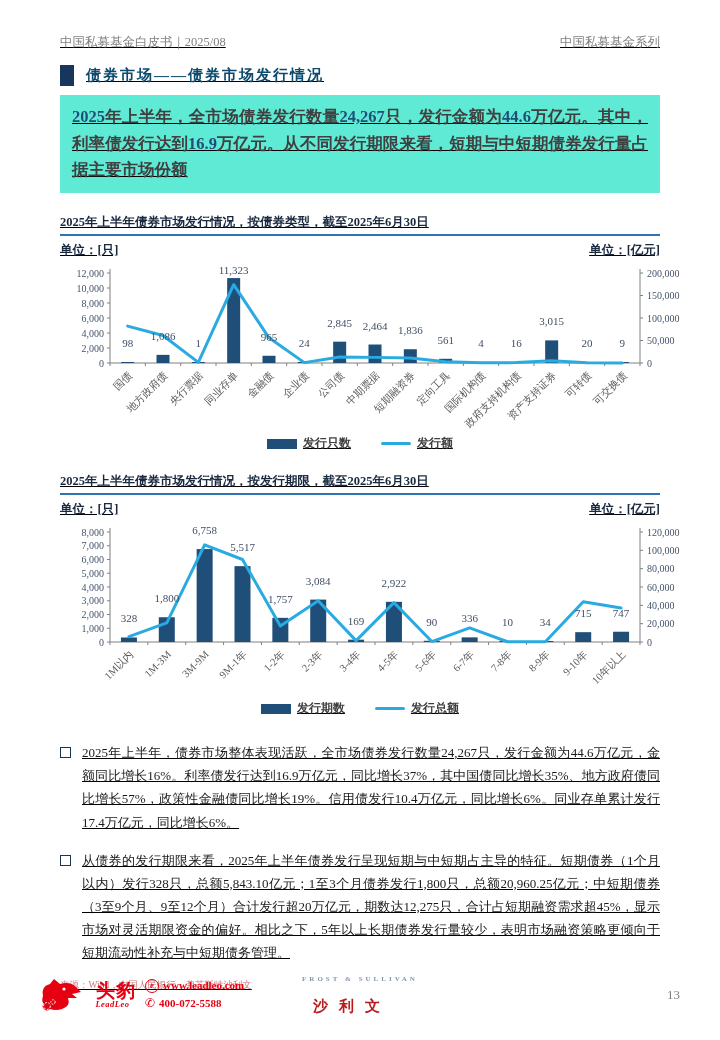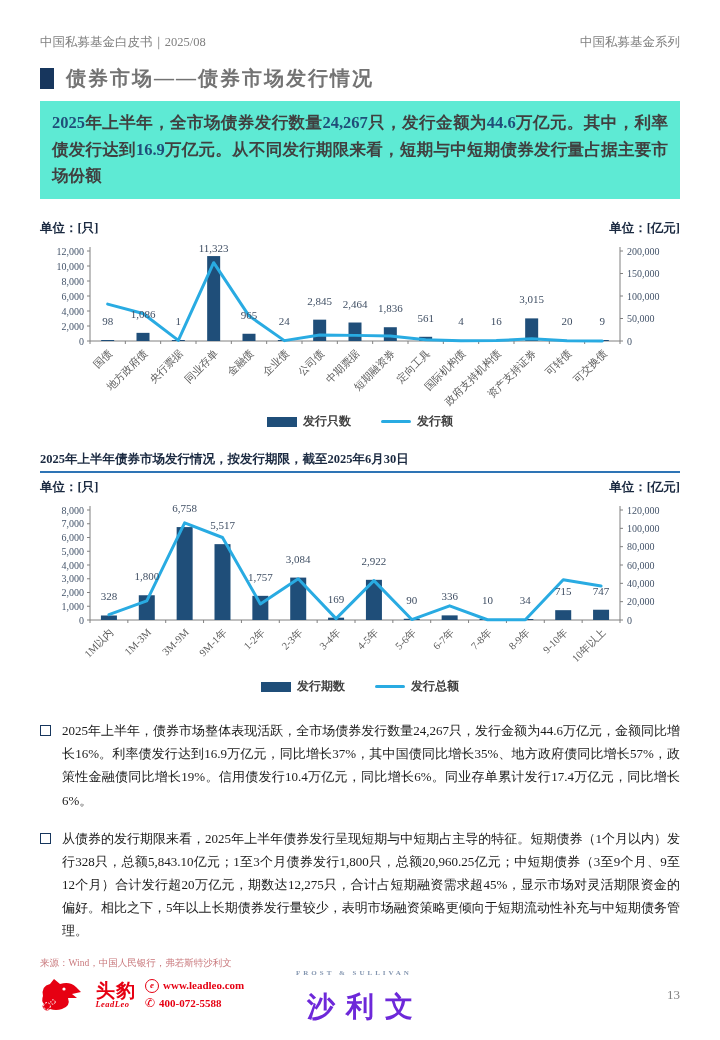--- a/index.html
+++ b/index.html
@@ -1,25 +1,25 @@
 <!DOCTYPE html>
 <html><head>
 <meta charset="utf-8">
 <style>
   html,body{margin:0;padding:0;}
   body{width:720px;height:1040px;background:#fff;overflow:hidden;
        font-family:"Liberation Serif","DejaVu Serif",serif;}
-  .content{padding:0 40px;position:relative;}
+  .content{padding:0 60px;position:relative;text-decoration:underline;}
 
   .doc-header{display:flex;justify-content:space-between;padding-top:34px;
               font-size:12.5px;color:#808080;}
 
   .title-row{display:flex;align-items:center;gap:12px;margin-top:14px;}
   .title-square{width:14px;height:21px;background:#17365D;flex:none;}
-  .page-title{font-size:20px;font-weight:bold;color:#737373;letter-spacing:2px;margin:0;}
+  .page-title{font-size:15px;font-weight:bold;color:#0c4a6e;letter-spacing:2px;margin:0;}
 
   .banner{margin-top:9px;background:#5eead4;padding:9px 12px;
           font-size:16.5px;font-weight:bold;color:#404040;line-height:1.62;
           text-align:justify;}
   .banner .num{color:#1F4E79;}
 
   .figure{margin-top:21px;}
   .fig-title{font-size:12.5px;font-weight:bold;color:#1a2940;
              padding-bottom:3px;border-bottom:2px solid #2E74B5;}
   .fig-units{display:flex;justify-content:space-between;
@@ -46,41 +46,42 @@
   .ll-name{font-size:19px;font-weight:bold;letter-spacing:1px;margin-left:7px;}
   .ll-sub{font-size:8.5px;font-weight:bold;font-style:italic;margin-top:0;letter-spacing:.5px;text-align:center;}
   .ll-contact{font-size:11px;font-weight:bold;line-height:1.55;margin-left:2px;}
   .ll-row{display:flex;align-items:center;gap:4px;white-space:nowrap;}
   .e-icon{display:inline-flex;align-items:center;justify-content:center;
           width:12px;height:12px;border:1.4px solid #E60012;border-radius:50%;
           font-size:9px;font-weight:bold;font-style:italic;}
   .phone-icon{font-family:"DejaVu Sans",sans-serif;font-size:12px;}
   .sullivan{position:absolute;left:50%;transform:translateX(-50%);text-align:left;line-height:1;}
   .fs-top{font-size:7px;letter-spacing:3px;color:#8496B0;font-weight:bold;}
-  .fs-name{font-size:28px;font-weight:bold;color:#6d28d9;letter-spacing:11px;margin-top:16px;text-indent:11px;}
+  .fs-name{font-size:15px;font-weight:bold;color:#b91c1c;letter-spacing:11px;margin-top:16px;text-indent:11px;}
   .page-num{margin-left:auto;color:#808080;font-size:13px;}
 </style>
 </head>
 <body>
 
 <div class="content">
 
   <div class="doc-header">
     <span>中国私募基金白皮书｜2025/08</span>
     <span>中国私募基金系列</span>
   </div>
 
   <div class="title-row">
     <span class="title-square"></span>
     <h1 class="page-title">债券市场——债券市场发行情况</h1>
   </div>
 
   <div class="banner hl-num"><span class="num">2025</span>年上半年，全市场债券发行数量<span class="num">24,267</span>只，发行金额为<span class="num">44.6</span>万亿元。其中，利率债发行达到<span class="num">16.9</span>万亿元。从不同发行期限来看，短期与中短期债券发行量占据主要市场份额</div>
 
   <div class="figure">
+    <div class="fig-title">2025年上半年债券市场发行情况，按债券类型，截至2025年6月30日</div>
     <div class="fig-units">
       <span>单位：[只]</span>
       <span>单位：[亿元]</span>
     </div>
     <svg class="chart" width="640" height="172">
         <line x1="50" y1="8" x2="50" y2="102" stroke="#808080"></line>
         <line x1="580" y1="8" x2="580" y2="102" stroke="#808080"></line>
         <line x1="50" y1="102" x2="580" y2="102" stroke="#808080"></line>
         <line x1="47" y1="102" x2="50" y2="102" stroke="#808080"></line>
         <text x="44" y="105.5" font-size="10" fill="#44546A" text-anchor="end" font-family="&quot;Liberation Serif&quot;,&quot;DejaVu Serif&quot;,serif">0</text>

